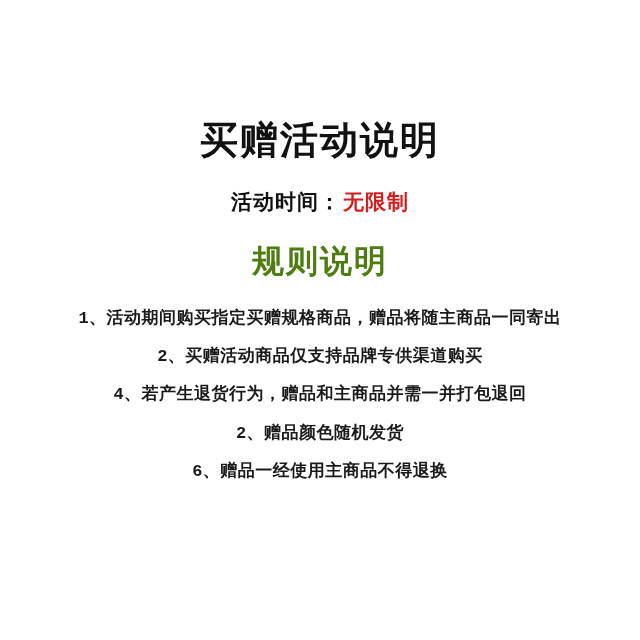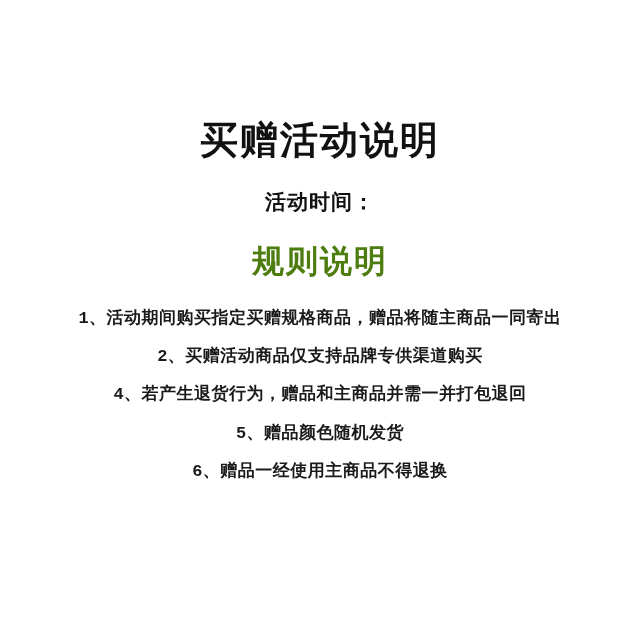--- a/index.html
+++ b/index.html
@@ -79,25 +79,26 @@
 </style>
 </head>
 <body>
 
 <div class="page">
 
   <div class="main-title">买赠活动说明</div>
 
   <div class="time-line">
     <span class="time-label">活动时间：</span>
+    <span class="time-value">无限制</span>
   </div>
 
   <div class="section-title">规则说明</div>
 
   <div class="rules">
     <div class="rule-item">1、活动期间购买指定买赠规格商品，赠品将随主商品一同寄出</div>
     <div class="rule-item">2、买赠活动商品仅支持品牌专供渠道购买</div>
     <div class="rule-item">4、若产生退货行为，赠品和主商品并需一并打包退回</div>
-    <div class="rule-item">5、赠品颜色随机发货</div>
+    <div class="rule-item">2、赠品颜色随机发货</div>
     <div class="rule-item">6、赠品一经使用主商品不得退换</div>
   </div>
 
 </div>
 
 </body></html>

